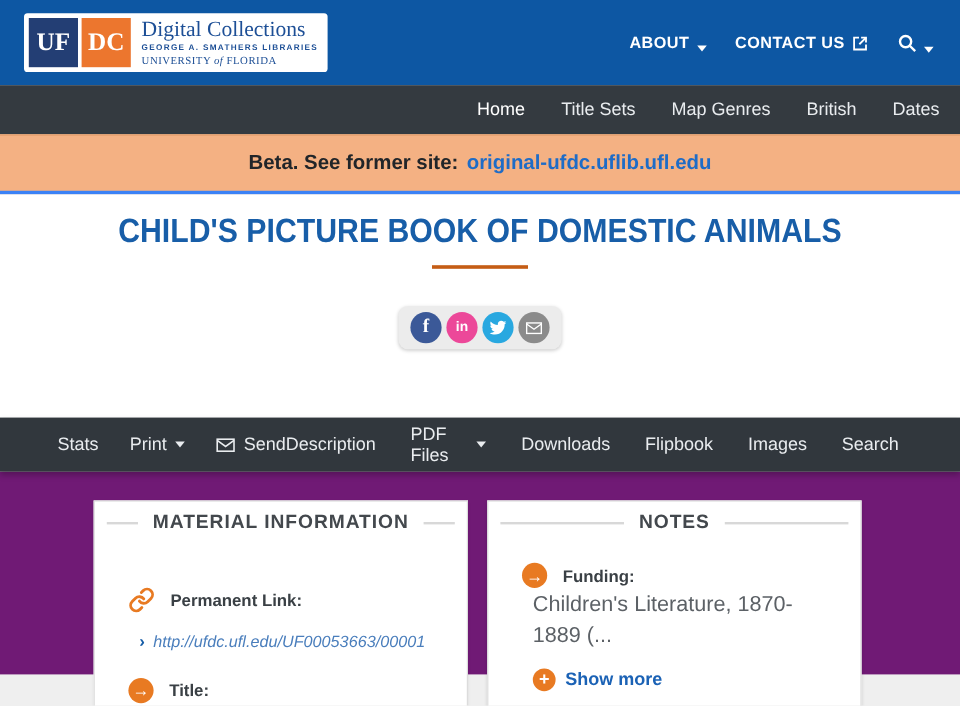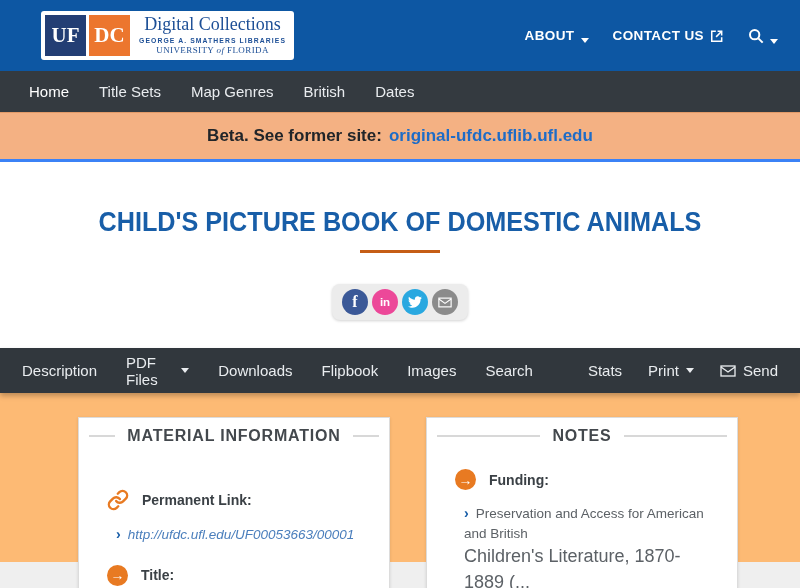--- a/index.html
+++ b/index.html
@@ -3,50 +3,50 @@
 <meta charset="utf-8">
 <style>
   * { margin:0; padding:0; box-sizing:border-box; }
   html,body { width:800px; height:588px; overflow:hidden; }
   body { font-family:"Liberation Sans","DejaVu Sans",sans-serif; background:#efefef; }
 
   
   .site-header { height:71px; background:#0d57a3; display:flex; align-items:center;
     justify-content:space-between; padding:0 22px 0 20px; }
   .logo-box { background:#fff; border-radius:3px; padding:4px 8px 4px 4px; display:flex;
-    align-items:center; gap:0; cursor:pointer;margin-left:21px; }
+    align-items:center; gap:0; cursor:pointer; }
   .tile { width:41px; height:41px; display:flex; align-items:center; justify-content:center;
     color:#fff; font-family:"Liberation Serif","DejaVu Serif",serif; font-weight:bold; font-size:21px; }
   .tile-uf { background:#233e74; }
   .tile-dc { background:#ec762e; margin-left:3px; }
-  .logo-text { margin-left:9px; color:#1d4f96; line-height:1.1;text-align:center; }
+  .logo-text { margin-left:9px; color:#1d4f96; line-height:1.1; }
   .logo-title { font-family:"Liberation Serif","DejaVu Serif",serif; font-size:18px; }
   .logo-sub { font-size:6.8px; font-weight:bold; letter-spacing:1.1px; margin-top:2px; }
   .logo-inst { font-family:"Liberation Serif","DejaVu Serif",serif; font-size:9px; letter-spacing:.4px; margin-top:1px; }
   .logo-inst .of { font-style:italic; text-transform:lowercase; }
 
   .header-menu { display:flex; align-items:center; gap:24px; color:#fff;
     font-size:13.5px; font-weight:bold; letter-spacing:.4px; }
   .menu-item { display:flex; align-items:flex-end; gap:6px; cursor:pointer; }
   .caret { width:0; height:0; border-left:4px solid transparent; border-right:4px solid transparent;
     border-top:5px solid #fff; display:inline-block; }
 
   
-  .main-nav { height:41px; background:#343a40; display:flex; align-items:center; padding:0 14px; }
+  .main-nav { height:41px; background:#343a40; display:flex; align-items:center; padding:0 2px;justify-content:flex-end; }
   .nav-item { color:#e9ecef; font-size:15px; padding:0 15px; cursor:pointer; }
   .nav-item:first-child { color:#fff; }
 
   
   .beta-banner { height:50px; background:#f4b183; border-top:1px solid #e29a68;
     border-bottom:3px solid #3b82f6; display:flex; align-items:center; justify-content:center;
     gap:7px; font-size:17px; font-weight:bold; color:#212529; }
   .beta-link { color:#1e6cc7; cursor:pointer; }
 
   
-  .title-section { background:#fff; height:186px; text-align:center; padding-top:44px; }
+  .title-section { background:#fff; height:186px; text-align:center; padding-top:15px; }
   .item-title { color:#185ea8; font-size:28px; font-weight:bold; }
   .item-title span { display:inline-block; transform:scaleX(.9); transform-origin:center; white-space:nowrap; }
   .title-rule { width:80px; height:3px; background:#c55d15; margin:12px auto 0; }
   .share-bar { display:flex; justify-content:center; margin-top:31px; }
   .share-pill { background:#ececec; border-radius:8px; padding:5px 8px; display:flex;
     box-shadow:0 1px 3px rgba(0,0,0,.18); }
   .share-btn { width:26px; height:26px; border-radius:50%; color:#fff; display:flex;
     align-items:center; justify-content:center; margin:0 2px; cursor:pointer; }
   .btn-fb { background:#3b5998; font-family:"Liberation Serif","DejaVu Serif",serif; font-weight:bold; font-size:16px; }
   .btn-li { background:#ec4899; font-weight:bold; font-size:11.5px; }
@@ -57,21 +57,21 @@
   .toolbar { height:45px; background:#31373d; display:flex; align-items:center;
     justify-content:space-between; padding:0 22px; box-shadow:0 3px 5px rgba(0,0,0,.25);
     position:relative; z-index:2; }
   .tb-group { display:flex; align-items:center; }
   .tb-item { color:#e9ecef; font-size:15px; display:flex; align-items:center; gap:7px; cursor:pointer; }
   .tb-left .tb-item { margin-right:29px; }
   .tb-right .tb-item { margin-left:26px; }
   .tb-item .caret { border-top-color:#e9ecef; }
 
   
-  .content-area { background:#fdba74; height:169px; display:flex; gap:36px; padding:24px 0 0 78px; }
+  .content-area { background:#701a75; height:169px; display:flex; gap:16px; padding:24px 0 0 78px; }
   .card { width:312px; height:400px; background:#fff; border:1px solid #dcdcdc;
     box-shadow:0 1px 3px rgba(0,0,0,.12); }
   .card-header { display:flex; align-items:center; gap:12px; padding:9px 10px 0; }
   .card-header::before,.card-header::after { content:""; flex:1; height:2px; background:#d8d8d8; }
   .card-title { font-size:16px; font-weight:bold; color:#43484d; letter-spacing:.8px; white-space:nowrap; }
   .card-body { padding:12px 18px 0 28px; }
   .field-row { display:flex; align-items:center; gap:13px; margin-top:20px; }
   .circle-icon { width:21px; height:21px; min-width:21px; border-radius:50%; background:#e87a22;
     color:#fff; display:flex; align-items:center; justify-content:center; font-weight:bold; }
   .arrow-circle::before { content:"\2192"; font-size:14px; line-height:1; }
@@ -165,47 +165,47 @@
             <rect x="1.5" y="1.5" width="21" height="15"></rect>
               <path d="M1.5 3l10.5 7.5L22.5 3"></path>
           </svg>
         </span>
       </div>
     </div>
   </div>
 </section>
 
 <div class="toolbar">
-  <div class="tb-group tb-left">
-    <span class="tb-item">Description</span>
-    <span class="tb-item">
-      <span>PDF Files</span>
-      <span class="caret"></span>
-    </span>
-    <span class="tb-item">Downloads</span>
-    <span class="tb-item">Flipbook</span>
-    <span class="tb-item">Images</span>
-    <span class="tb-item">Search</span>
-  </div>
   <div class="tb-group tb-right">
     <span class="tb-item">Stats</span>
     <span class="tb-item">
       <span>Print</span>
       <span class="caret"></span>
     </span>
     <span class="tb-item">
       <span>
         <svg width="16" height="12" viewBox="0 0 24 18" fill="none" stroke="#e9ecef" stroke-width="2">
           <rect x="1.5" y="1.5" width="21" height="15"></rect>
             <path d="M1.5 3l10.5 7.5L22.5 3"></path>
         </svg>
       </span>
       <span>Send</span>
     </span>
   </div>
+  <div class="tb-group tb-left">
+    <span class="tb-item">Description</span>
+    <span class="tb-item">
+      <span>PDF Files</span>
+      <span class="caret"></span>
+    </span>
+    <span class="tb-item">Downloads</span>
+    <span class="tb-item">Flipbook</span>
+    <span class="tb-item">Images</span>
+    <span class="tb-item">Search</span>
+  </div>
 </div>
 
 <section class="content-area">
 
   <div class="card">
     <div class="card-header">
       <span class="card-title">MATERIAL INFORMATION</span>
     </div>
     <div class="card-body">
       <div class="field-row" style="margin-top:32px;">
@@ -230,23 +230,20 @@
 
   <div class="card">
     <div class="card-header">
       <span class="card-title">NOTES</span>
     </div>
     <div class="card-body" style="padding-top:4px;">
       <div class="field-row">
         <span class="circle-icon arrow-circle"></span>
         <span class="field-label">Funding:</span>
       </div>
-      <div class="value-row" style="display:block;">
-        <span class="chev"></span><span>Preservation and Access for American and British</span>
-      </div>
       <div class="value-cont">Children's Literature, 1870-1889 (...</div>
       <div class="show-more">
         <span class="circle-icon plus-circle"></span>
         <span>Show more</span>
       </div>
 
     </div>
   </div>
 
 </section>

